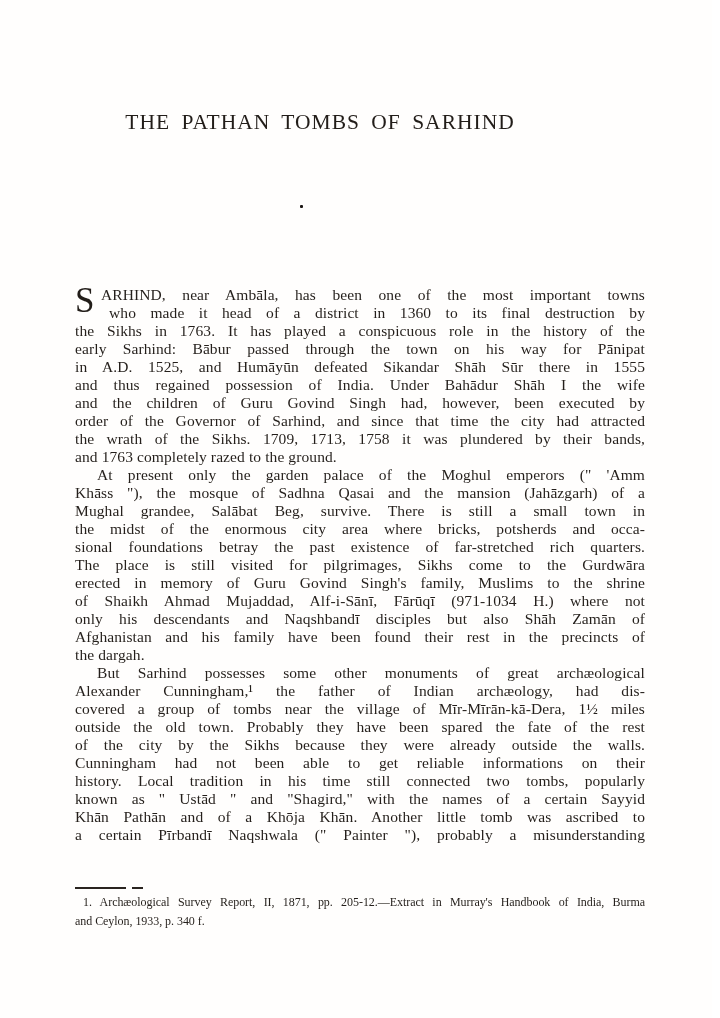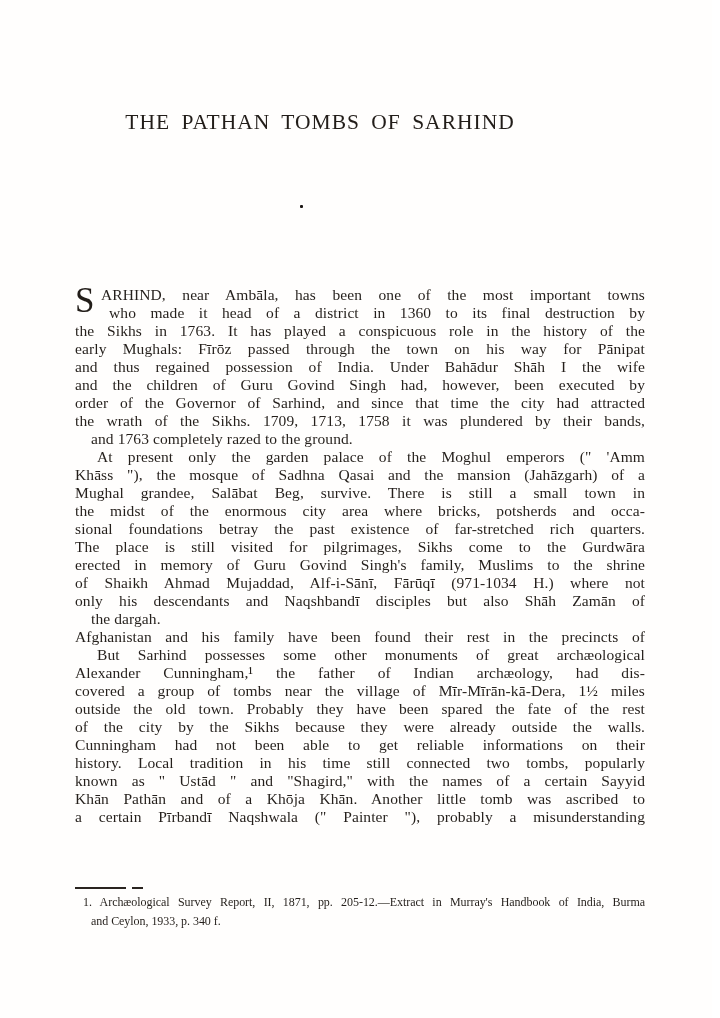--- a/index.html
+++ b/index.html
@@ -49,21 +49,21 @@
     line-height: 18px;
     letter-spacing: 0.1px;
   }
   .para { position: relative; }
   .line {
     text-align: justify;
     text-align-last: justify;
     white-space: nowrap;
     height: 18px;
   }
-  .line.flush { text-align-last: left; margin-left: 16px; }
+  .line.flush { text-align-last: left; }
   .p-first { padding-left: 22px; }
   .dropcap {
     position: absolute;
     left: 0;
     top: -3px;
     font-size: 35px;
     line-height: 35px;
     color: #221d19;
   }
   #para1 .dc-l0 { padding-left: 26px; }
@@ -112,40 +112,41 @@
 
   <div class="ink-speck"></div>
 
   <div class="body-text">
 
     <div class="para" id="para1">
       <span class="dropcap">S</span>
       <div class="line dc-l0">ARHIND, near Ambāla, has been one of the most important towns</div>
       <div class="line dc-l2">who made it head of a district in 1360 to its final destruction by</div>
       <div class="line">the Sikhs in 1763. It has played a conspicuous role in the history of the</div>
-      <div class="line">early Mughals: Fīrōz passed through the town on his way for Pānipat</div>
+      <div class="line">early Sarhind: Bābur passed through the town on his way for Pānipat</div>
+      <div class="line">in A.D. 1525, and Humāyūn defeated Sikandar Shāh Sūr there in 1555</div>
       <div class="line">and thus regained possession of India. Under Bahādur Shāh I the wife</div>
       <div class="line">and the children of Guru Govind Singh had, however, been executed by</div>
       <div class="line">order of the Governor of Sarhind, and since that time the city had attracted</div>
       <div class="line">the wrath of the Sikhs. 1709, 1713, 1758 it was plundered by their bands,</div>
       <div class="line flush">and 1763 completely razed to the ground.</div>
     </div>
 
     <div class="para" id="para2">
       <div class="line p-first">At present only the garden palace of the Moghul emperors (" 'Amm</div>
       <div class="line">Khāss "), the mosque of Sadhna Qasai and the mansion (Jahāzgarh) of a</div>
       <div class="line">Mughal grandee, Salābat Beg, survive. There is still a small town in</div>
       <div class="line">the midst of the enormous city area where bricks, potsherds and occa-</div>
       <div class="line">sional foundations betray the past existence of far-stretched rich quarters.</div>
       <div class="line">The place is still visited for pilgrimages, Sikhs come to the Gurdwāra</div>
       <div class="line">erected in memory of Guru Govind Singh's family, Muslims to the shrine</div>
       <div class="line">of Shaikh Ahmad Mujaddad, Alf-i-Sānī, Fārūqī (971-1034 H.) where not</div>
       <div class="line">only his descendants and Naqshbandī disciples but also Shāh Zamān of</div>
+      <div class="line">Afghanistan and his family have been found their rest in the precincts of</div>
       <div class="line flush">the dargah.</div>
-      <div class="line">Afghanistan and his family have been found their rest in the precincts of</div>
     </div>
 
     <div class="para" id="para3">
       <div class="line p-first">But Sarhind possesses some other monuments of great archæological</div>
       <div class="line">Alexander Cunningham,¹  the father of Indian archæology, had dis-</div>
       <div class="line">covered a group of tombs near the village of Mīr-Mīrān-kā-Dera, 1½ miles</div>
       <div class="line">outside the old town. Probably they have been spared the fate of the rest</div>
       <div class="line">of the city by the Sikhs because they were already outside the walls.</div>
       <div class="line">Cunningham had not been able to get reliable informations on their</div>
       <div class="line">history. Local tradition in his time still connected two tombs, popularly</div>

